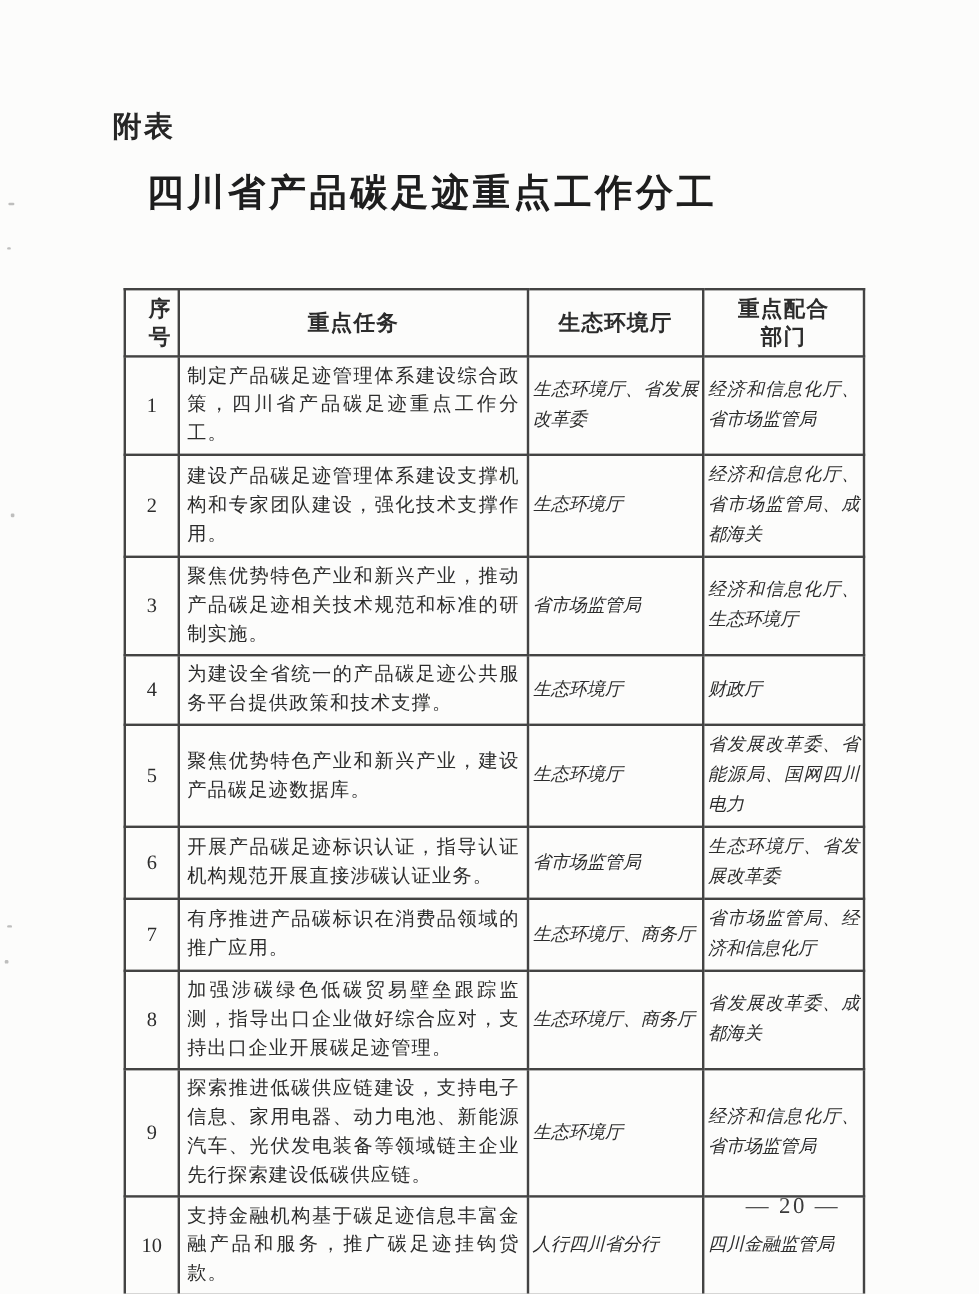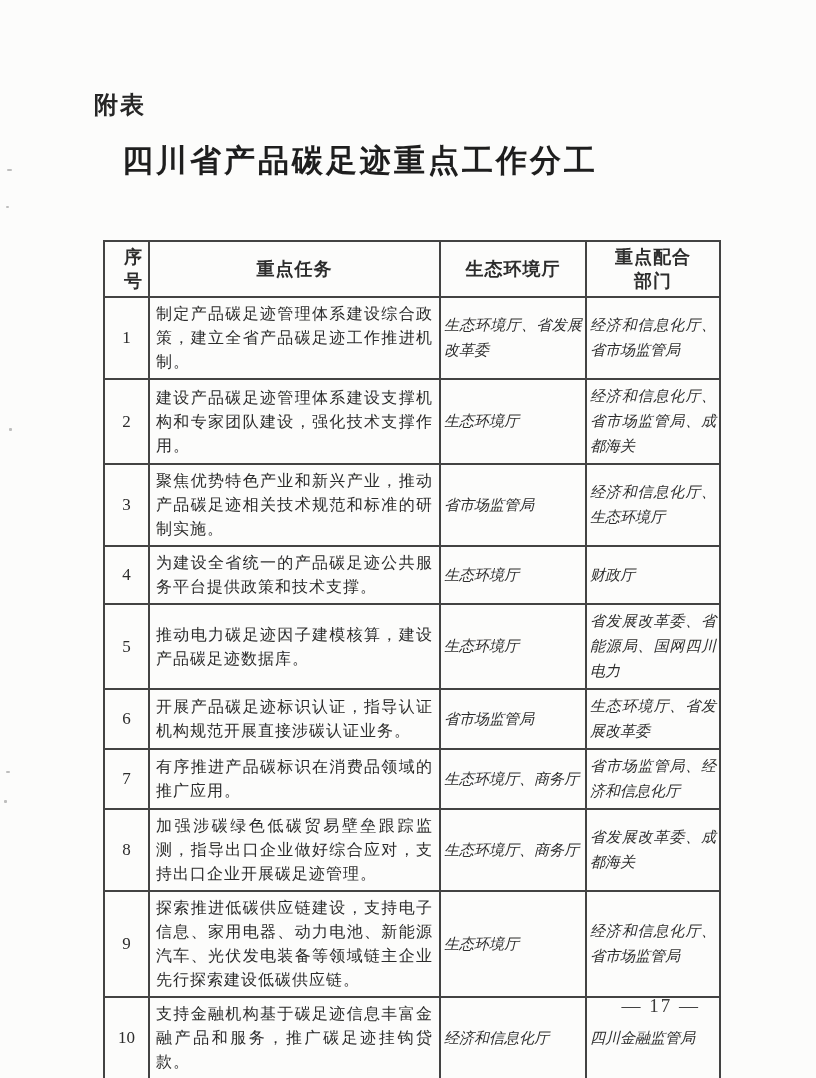--- a/index.html
+++ b/index.html
@@ -83,21 +83,21 @@
     <tr>
         <th>序号</th>
         <th>重点任务</th>
         <th>生态环境厅</th>
         <th>重点配合部门</th>
       </tr>
   </thead>
   <tbody>
       <tr>
         <td class="cell-no">1</td>
-        <td class="cell-task">制定产品碳足迹管理体系建设综合政策，建立全省产品碳足迹工作推进机制。</td>
+        <td class="cell-task">制定产品碳足迹管理体系建设综合政策，四川省产品碳足迹重点工作分工。</td>
         <td class="cell-lead">生态环境厅、省发展改革委</td>
         <td class="cell-support">经济和信息化厅、省市场监管局</td>
       </tr>
       <tr>
         <td class="cell-no">2</td>
         <td class="cell-task">建设产品碳足迹管理体系建设支撑机构和专家团队建设，强化技术支撑作用。</td>
         <td class="cell-lead">生态环境厅</td>
         <td class="cell-support">经济和信息化厅、省市场监管局、成都海关</td>
       </tr>
       <tr>
@@ -107,21 +107,21 @@
         <td class="cell-support">经济和信息化厅、生态环境厅</td>
       </tr>
       <tr>
         <td class="cell-no">4</td>
         <td class="cell-task">为建设全省统一的产品碳足迹公共服务平台提供政策和技术支撑。</td>
         <td class="cell-lead">生态环境厅</td>
         <td class="cell-support">财政厅</td>
       </tr>
       <tr>
         <td class="cell-no">5</td>
-        <td class="cell-task">推动电力碳足迹因子建模核算，建设产品碳足迹数据库。</td>
+        <td class="cell-task">聚焦优势特色产业和新兴产业，建设产品碳足迹数据库。</td>
         <td class="cell-lead">生态环境厅</td>
         <td class="cell-support">省发展改革委、省能源局、国网四川电力</td>
       </tr>
       <tr>
         <td class="cell-no">6</td>
         <td class="cell-task">开展产品碳足迹标识认证，指导认证机构规范开展直接涉碳认证业务。</td>
         <td class="cell-lead">省市场监管局</td>
         <td class="cell-support">生态环境厅、省发展改革委</td>
       </tr>
       <tr>
@@ -138,19 +138,19 @@
       </tr>
       <tr>
         <td class="cell-no">9</td>
         <td class="cell-task">探索推进低碳供应链建设，支持电子信息、家用电器、动力电池、新能源汽车、光伏发电装备等领域链主企业先行探索建设低碳供应链。</td>
         <td class="cell-lead">生态环境厅</td>
         <td class="cell-support">经济和信息化厅、省市场监管局</td>
       </tr>
       <tr>
         <td class="cell-no">10</td>
         <td class="cell-task">支持金融机构基于碳足迹信息丰富金融产品和服务，推广碳足迹挂钩贷款。</td>
-        <td class="cell-lead">经济和信息化厅</td>
+        <td class="cell-lead">人行四川省分行</td>
         <td class="cell-support">四川金融监管局</td>
       </tr>
     </tbody>
 </table>
 
-<div class="page-number">— 17 —</div>
+<div class="page-number">— 20 —</div>
 
 </body></html>

